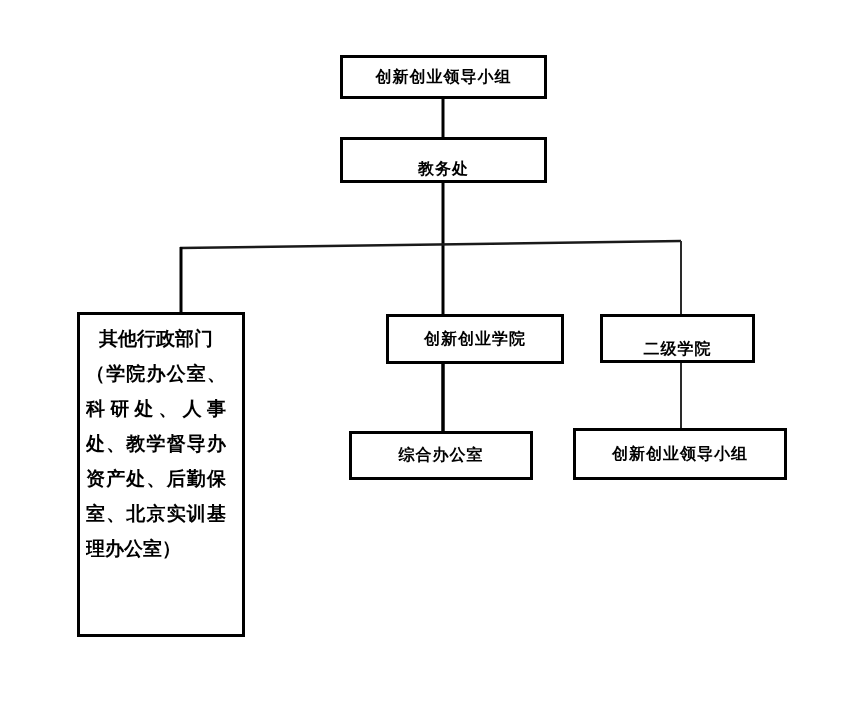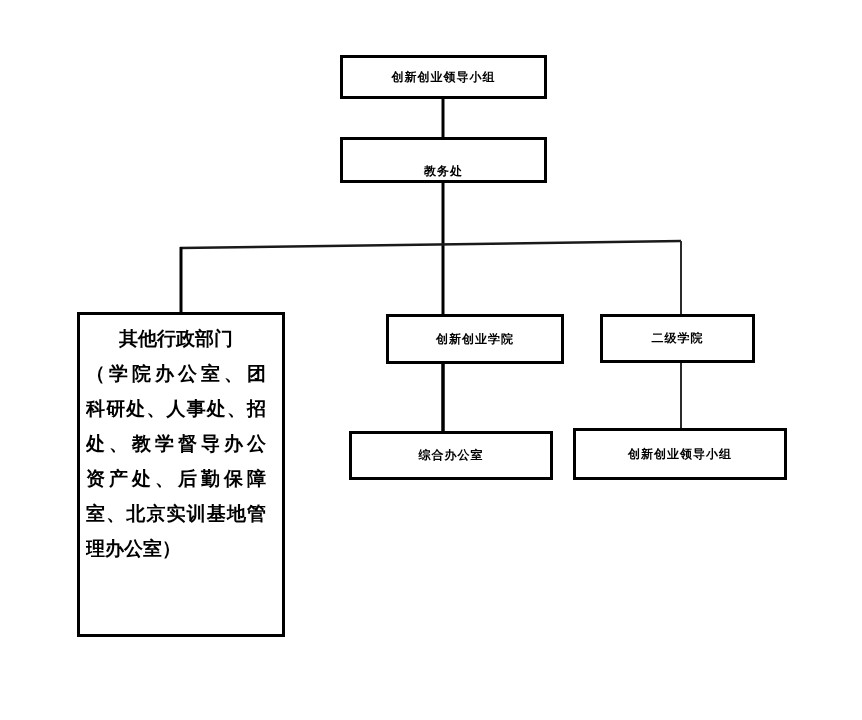--- a/index.html
+++ b/index.html
@@ -25,32 +25,32 @@
   }
   .node {
     position: absolute;
     box-sizing: border-box;
     border: 3px solid #000000;
     background: #ffffff;
     display: flex;
     align-items: center;
     justify-content: center;
     font-weight: bold;
-    font-size: 12px;
+    font-size: 16px;
     letter-spacing: 1px;
     white-space: nowrap;
   }
   .node-root  { left: 340px; top: 55px;  width: 207px; height: 44px; }
   .node-jwc   { left: 340px; top: 137px; width: 207px; height: 46px; align-items: flex-end; }
   .node-mid1  { left: 350px; top: 314px; width: 178px; height: 50px; margin-left: 36px; }
-  .node-mid2  { left: 349px; top: 431px; width: 204px; height: 49px; }
-  .node-right1{ left: 600px; top: 314px; width: 155px; height: 49px; }
+  .node-mid2  { left: 349px; top: 431px; width: 184px; height: 49px; }
+  .node-right1{ left: 600px; top: 314px; width: 155px; height: 49px; align-items: flex-end; }
   .node-right2{ left: 573px; top: 428px; width: 214px; height: 52px; }
   .node-left {
-    left: 77px; top: 312px; width: 208px; height: 325px;
+    left: 77px; top: 312px; width: 168px; height: 325px;
     display: block;
     white-space: normal;
     padding: 6px 16px 0 6px;
     font-size: 19px;
     letter-spacing: 0;
   }
   .node-left .ln {
     line-height: 35px;
     height: 35px;
     text-align: justify;

